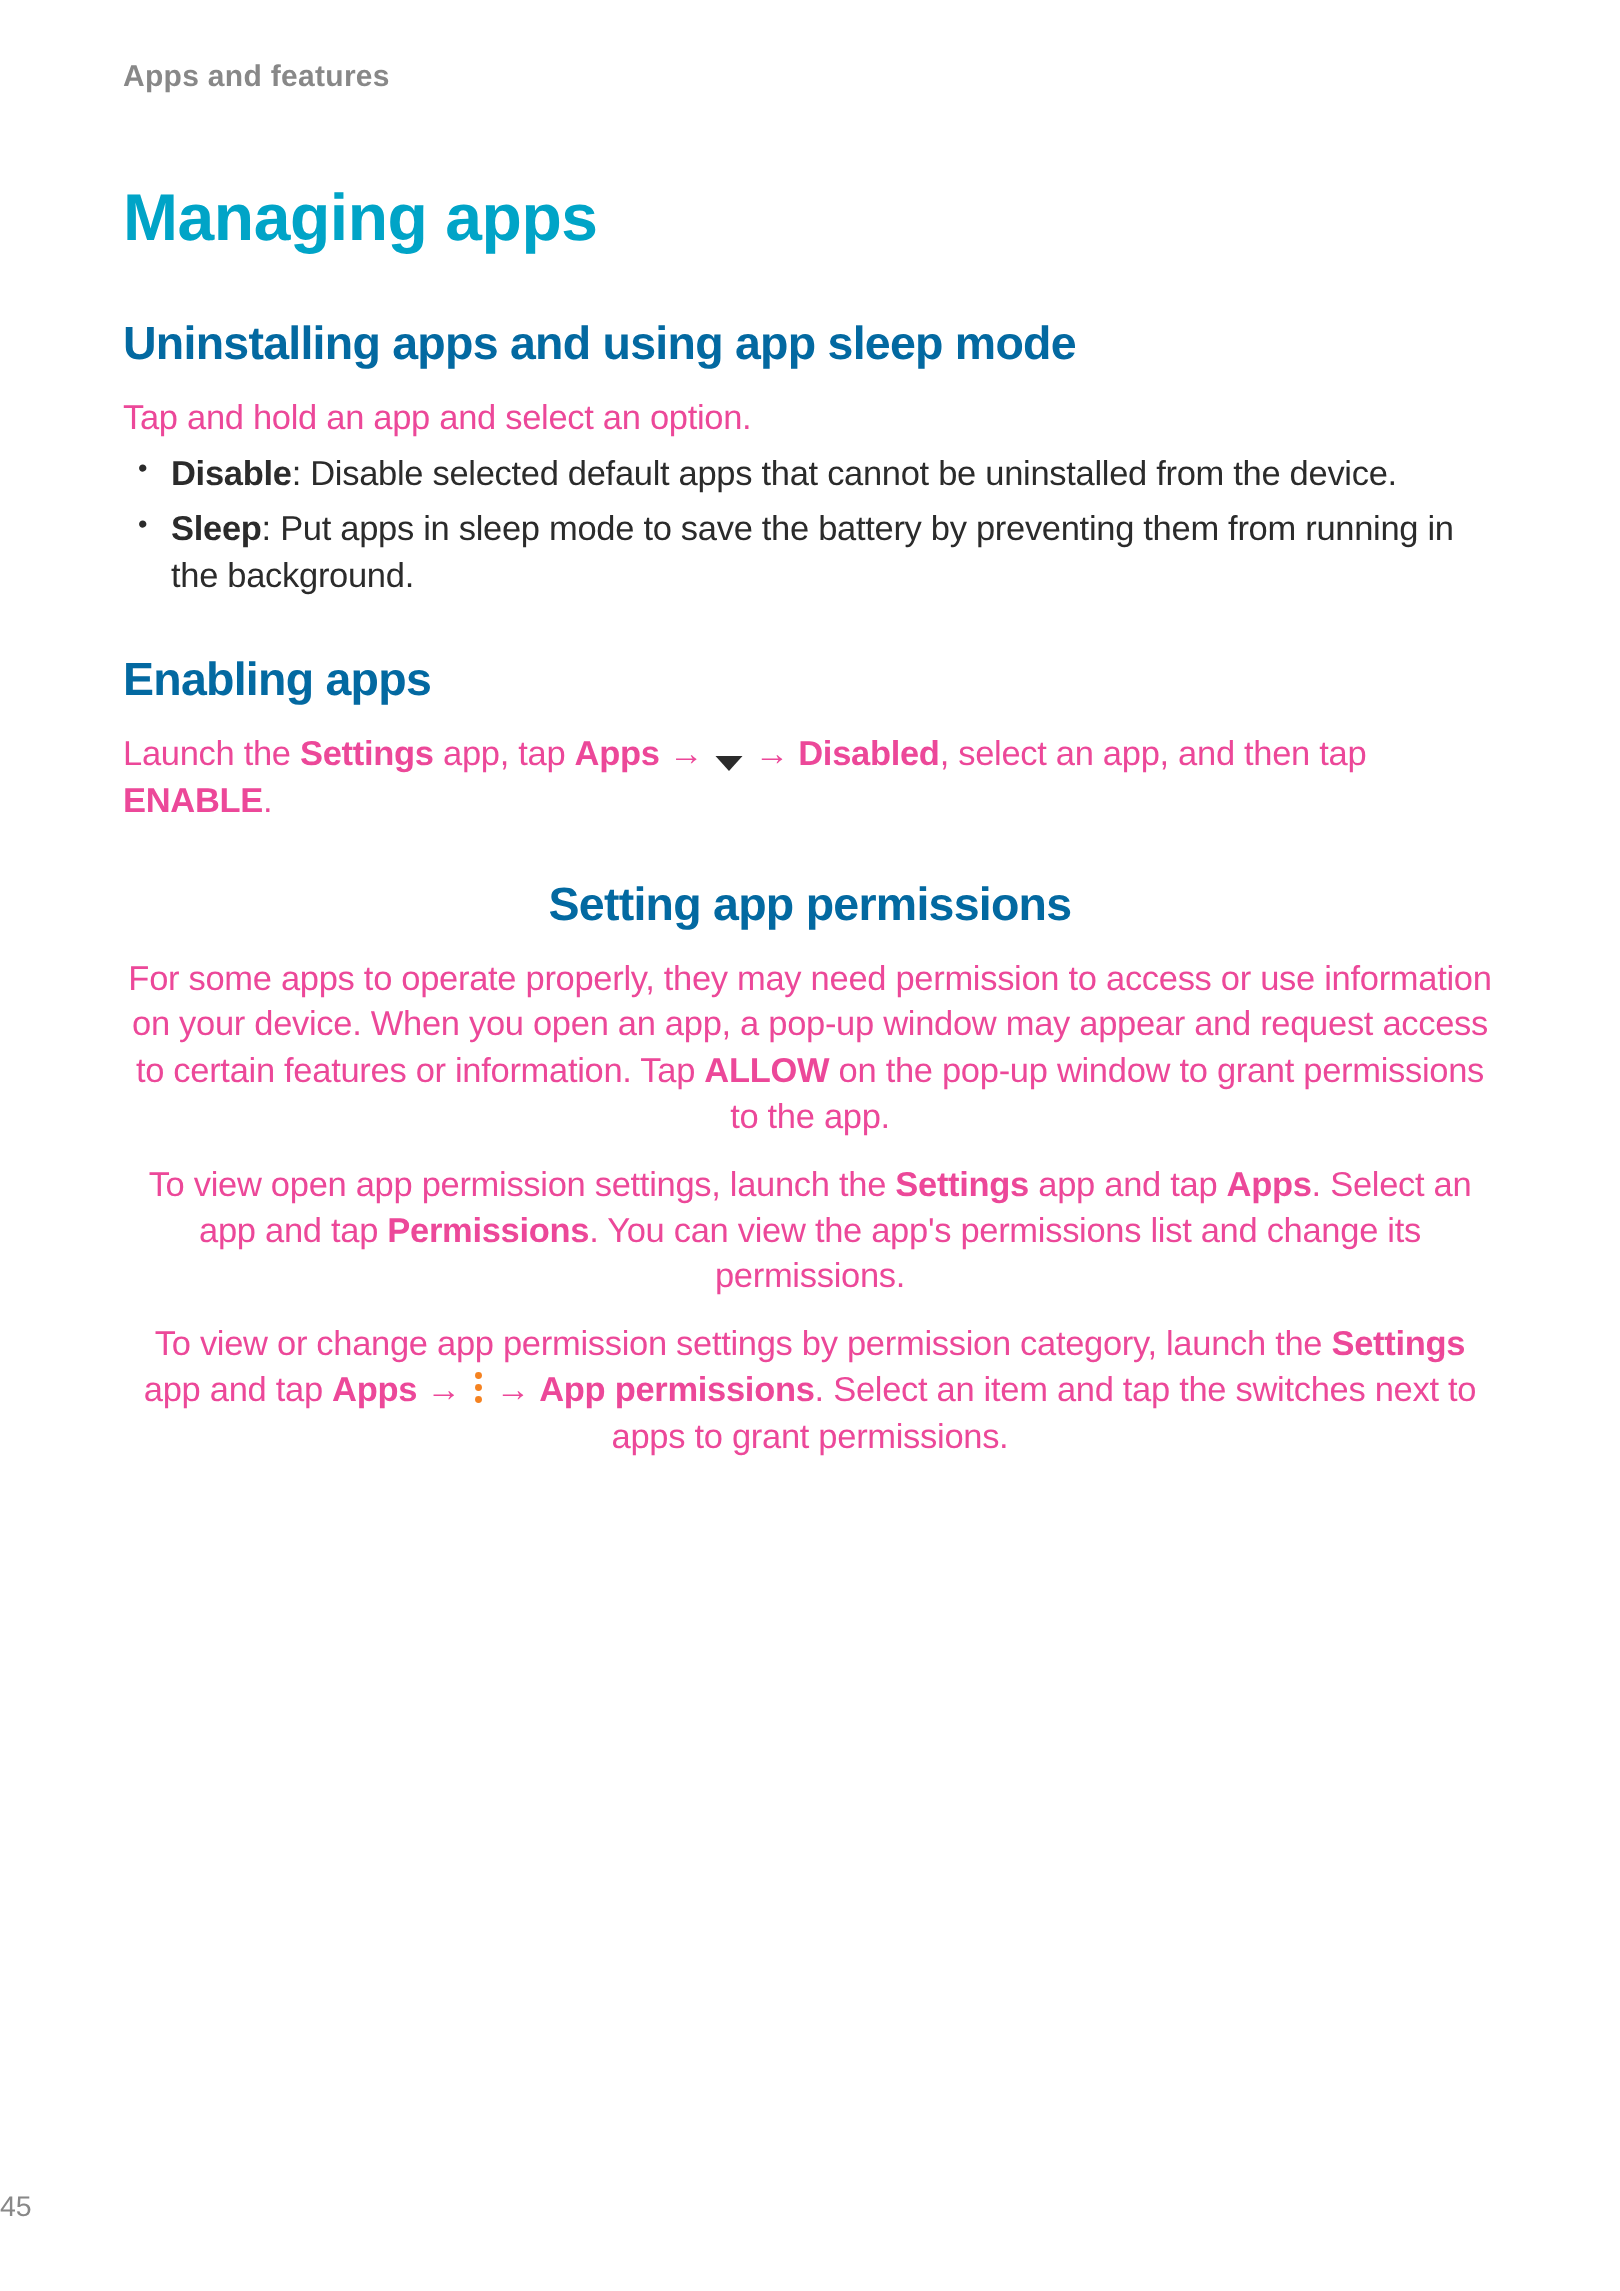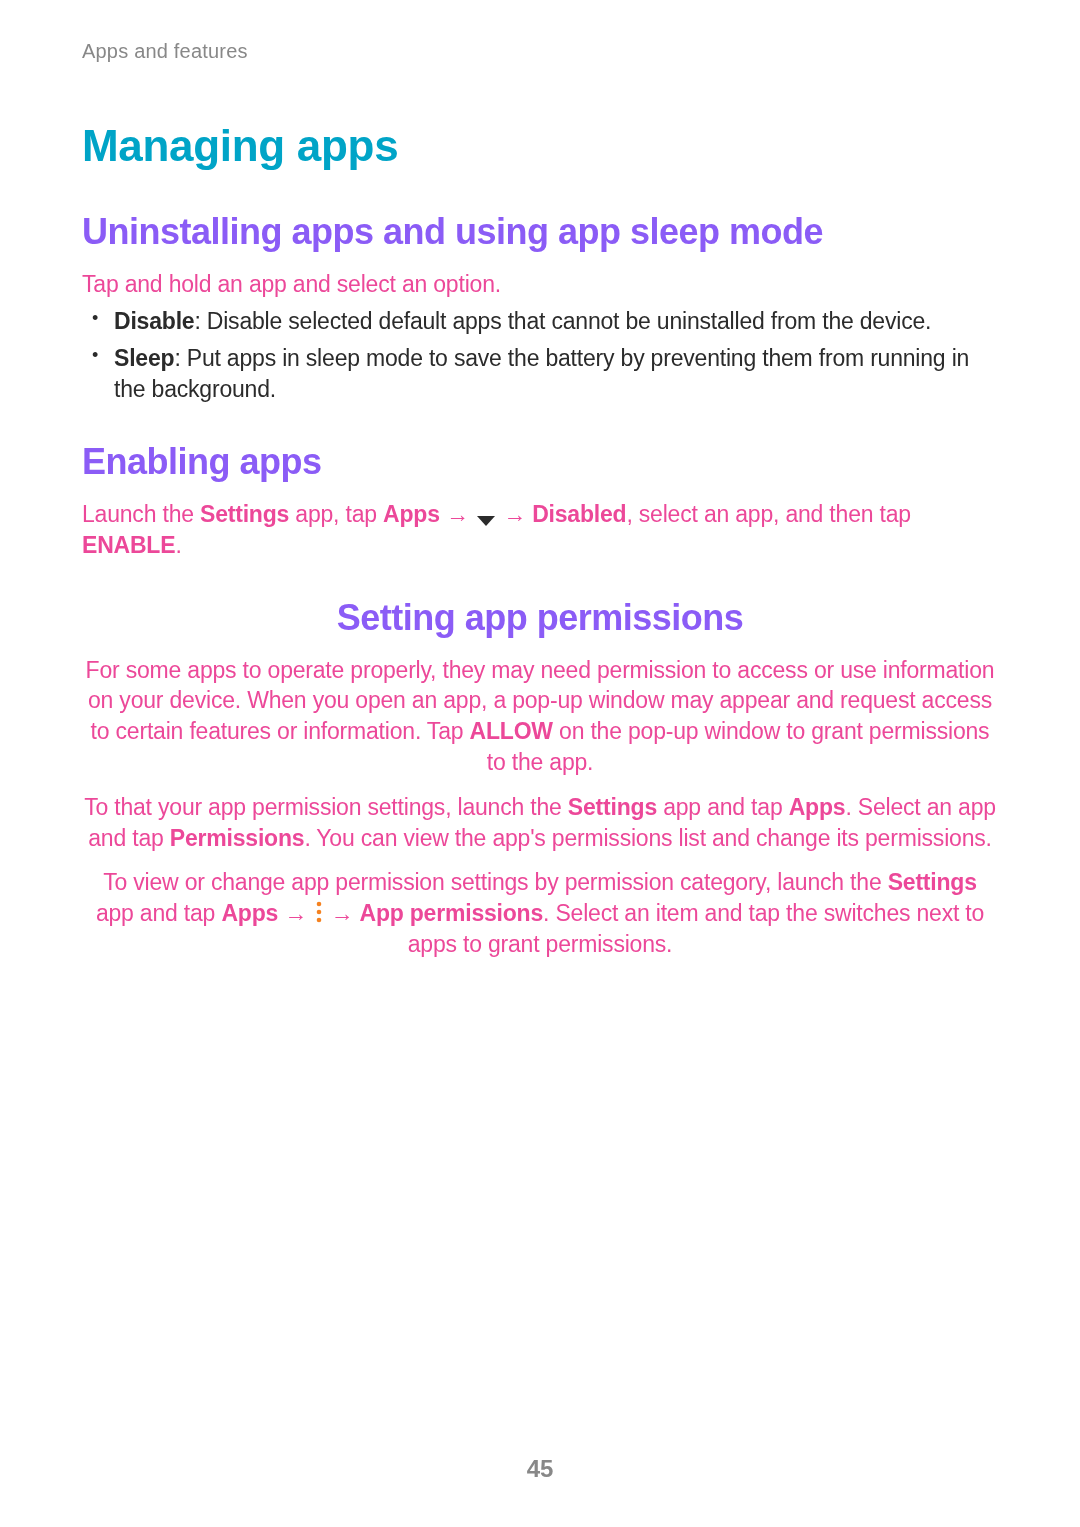--- a/index.html
+++ b/index.html
@@ -14,34 +14,34 @@
       font-family: -apple-system, BlinkMacSystemFont, "Segoe UI", Helvetica, Arial, sans-serif;
       color: #2b2b2b;
       position: relative;
     }
     .page {
       padding: 40px 82px 0 82px;
     }
     .breadcrumb {
       font-size: 20px;
       color: #888888;
-      font-weight: 400;
+      font-weight: 700;
       margin-bottom: 58px;
       letter-spacing: 0.2px;
     }
     .h1 {
       font-size: 44px;
       color: #00a4c7;
       font-weight: 700;
       margin-bottom: 40px;
       letter-spacing: -0.3px;
     }
     .h2 {
-      font-size: 36px;
-      color: #8b5cf6;
+      font-size: 31px;
+      color: #0369a1;
       font-weight: 700;
       margin-bottom: 16px;
       letter-spacing: -0.5px;
     }
     .body-text {
       font-size: 23px;
       line-height: 1.34;
       color: #ec4899;
       margin-bottom: 14px;
       font-weight: 350;
@@ -112,24 +112,23 @@
       width: 11px;
       height: 22px;
       position: relative;
       top: -4px;
     }
     .page-number {
       position: absolute;
       bottom: 44px;
       left: 0;
       right: 0;
-      text-align: center;
-      font-size: 24px;
+      font-size: 19px;
       color: #888888;
-      font-weight: 700;
+      font-weight: 400;
     }
   </style>
 </head>
 <body>
 
 <div class="page">
   <div class="breadcrumb">Apps and features</div>
 
   <h1 class="h1">Managing apps</h1>
 
@@ -154,21 +153,21 @@
           </svg></span><span> → </span><span class="bold">Disabled</span><span>, select an app, and then tap </span><span class="bold">ENABLE</span><span>.</span>
     </p>
   </div>
 
   <div class="section-sm">
     <h2 class="h2">Setting app permissions</h2>
     <p class="body-text">
       <span>For some apps to operate properly, they may need permission to access or use information on your device. When you open an app, a pop-up window may appear and request access to certain features or information. Tap </span><span class="bold">ALLOW</span><span> on the pop-up window to grant permissions to the app.</span>
     </p>
     <p class="body-text">
-      <span>To that your app permission settings, launch the </span><span class="bold">Settings</span><span> app and tap </span><span class="bold">Apps</span><span>. Select an app and tap </span><span class="bold">Permissions</span><span>. You can view the app's permissions list and change its permissions.</span>
+      <span>To view open app permission settings, launch the </span><span class="bold">Settings</span><span> app and tap </span><span class="bold">Apps</span><span>. Select an app and tap </span><span class="bold">Permissions</span><span>. You can view the app's permissions list and change its permissions.</span>
     </p>
     <p class="body-text">
       <span>To view or change app permission settings by permission category, launch the </span><span class="bold">Settings</span><span> app and tap </span><span class="bold">Apps</span><span> → </span><span class="inline-icon-dots"><svg width="6" height="22" viewBox="0 0 6 22">
             <circle cx="3" cy="3" r="2.3" fill="#f58220"></circle>
             <circle cx="3" cy="11" r="2.3" fill="#f58220"></circle>
             <circle cx="3" cy="19" r="2.3" fill="#f58220"></circle>
           </svg></span><span> → </span><span class="bold">App permissions</span><span>. Select an item and tap the switches next to apps to grant permissions.</span>
     </p>
   </div>
 

